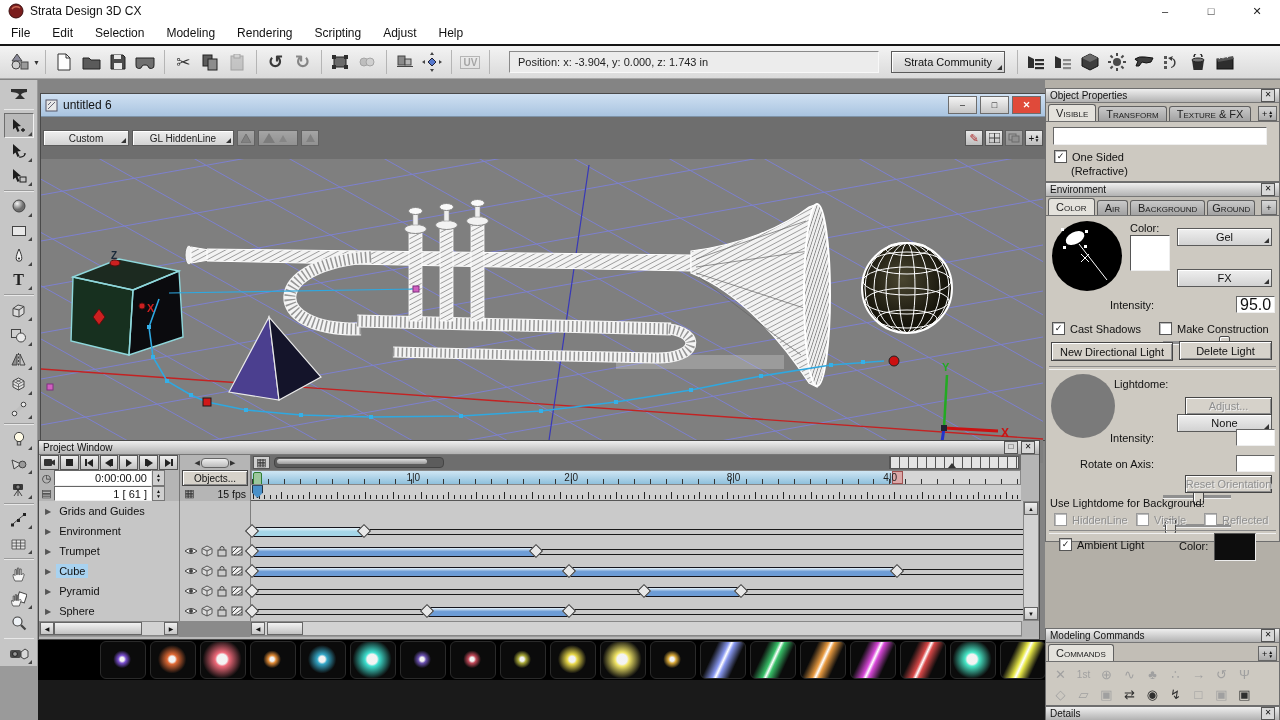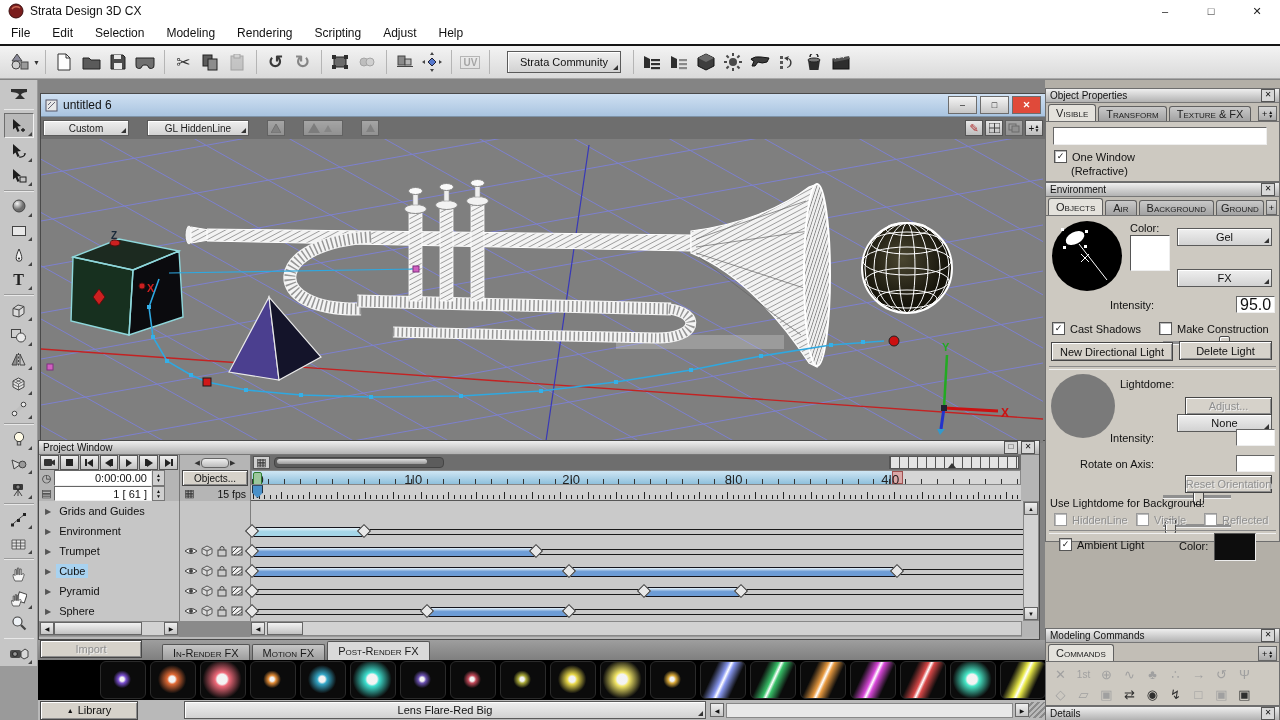--- a/index.html
+++ b/index.html
@@ -26,42 +26,42 @@
 #palette .tool.corner:after{content:"";position:absolute;right:1px;bottom:1px;border-left:4px solid transparent;border-bottom:4px solid #444}
 #palette .tool.active{background:#b9b9b9;border:1px solid;border-color:#6e6e6e #f2f2f2 #f2f2f2 #6e6e6e}
 #palette .psep{width:30px;height:1px;background:#9c9c9c;border-bottom:1px solid #e8e8e8;margin:2px 0}
 #palette-ext{left:0;top:666px;width:38px;height:54px;background:#9a9a9a;border-right:1px solid #8a8a8a}
 
 #vpwin{left:40px;top:93px;width:1004px;height:346px;border:1px solid #4a4a4a;background:#7f7f7f}
 #vptitle{height:22px;background:linear-gradient(#cfe0f2,#a9c4e0);display:flex;align-items:center;padding:0 4px;border-bottom:1px solid #7e93a8}
 #vptitle .t{font-size:12px;margin-left:5px}
 .vpbtn{width:27px;height:16px;background:linear-gradient(#f4f4f4,#c6c6c6);border:1px solid #6d6d6d;display:flex;align-items:center;justify-content:center;font-size:9px;margin-left:3px}
 .vpbtn.close{background:#e04a3a;color:#fff;font-weight:bold}
-#vptools{height:18px;background:#6e6e6e;display:flex;align-items:center;padding:2px 2px;gap:18px}
+#vptools{height:18px;background:#6e6e6e;display:flex;align-items:center;padding:12px 2px;gap:3px}
 .vtbtn{height:14px;padding:0 6px;font-size:10px;color:#222}
 .vt-ico{width:16px;height:14px;background:linear-gradient(#e8e8e8,#bdbdbd);border:1px solid #555;display:flex;align-items:center;justify-content:center;font-size:10px}
 #vpcanvas{position:relative;width:1002px;height:304px;overflow:hidden;background:#7f7f7f}
 
 #pwin{left:38px;top:440px;width:1002px;height:200px;background:#b9b9b9;border:1px solid #4a4a4a;box-sizing:border-box}
 .ptitle{height:13px;background:linear-gradient(#efefef,#b2b2b2);border-bottom:1px solid #777;display:flex;align-items:center;padding:0 4px;font-size:10px}
 .xbtn{width:12px;height:11px;border:1px solid #555;background:#d8d8d8;font-size:8px;line-height:9px;text-align:center;margin-left:3px}
 .pw-row{display:flex}
 .tpbtn{width:17px;height:13px;background:linear-gradient(#efefef,#c2c2c2);border:1px solid #555;display:flex;align-items:center;justify-content:center;margin-right:1px}
 .vbar{width:2px;height:7px;background:#222}
 .tri-l{width:0;height:0;border-top:4px solid transparent;border-bottom:4px solid transparent;border-right:6px solid #222}
 .tri-r{width:0;height:0;border-top:4px solid transparent;border-bottom:4px solid transparent;border-left:6px solid #222}
 .numfield{background:#fff;border:1px solid;border-color:#666 #eee #eee #666;font-size:11px;display:flex;align-items:center;justify-content:flex-end;padding-right:4px}
 .spin{width:11px;display:flex;flex-direction:column;align-items:center;justify-content:center;background:#cfcfcf;border:1px solid #777;font-size:5px;line-height:5px}
 .ic12{width:15px;height:14px;display:flex;align-items:center;justify-content:center;font-size:11px;color:#333}
 
 #ruler-band{position:relative;height:14px;background:#d6d6d6;border:1px solid #888;overflow:hidden}
 .r-blue{position:absolute;left:0;top:0;height:100%;background:linear-gradient(#cfe6f4,#8fc0dc);border-right:1px solid #557}
 .r-mark{position:absolute;top:0;width:11px;height:100%;background:#dba8a8;border:1px solid #a05050;box-sizing:border-box;margin-left:-1px}
 .r-tick{position:absolute;bottom:0;width:1px;height:5px;background:#333}
-.r-lab{position:absolute;top:1px;font-size:13px;color:#222}
+.r-lab{position:absolute;top:1px;font-size:10px;color:#222}
 .r-green{position:absolute;left:1px;top:1px;width:7px;height:12px;background:#9dc79d;border:1px solid #2e7d32;border-radius:2px}
 #tick-strip{position:relative;height:15px;background:#cfcfcf;border-bottom:1px solid #555;overflow:hidden}
 .f-tick{position:absolute;bottom:1px;width:1px;height:4px;background:#222}
 .f-tick.big{height:7px}
 .playhead{position:absolute;left:1px;top:0;width:9px;height:11px;background:#4a90c8;border:1px solid #234;clip-path:polygon(0 0,100% 0,100% 55%,50% 100%,0 55%)}
 
 #pw-rows{display:flex;position:relative}
 .names{width:140px;background:#c6c6c6;border-right:1px solid #7e7e7e}
 .iconcol{width:70px;background:#c6c6c6;border-right:1px solid #7e7e7e}
 .tlcol{width:772px;background:#cacaca;position:relative}
@@ -224,20 +224,23 @@
         <svg width="20" height="20" viewBox="0 0 20 20">
           <path d="M10,6 l4,4 -4,4 -4,-4 z" fill="#5577cc" stroke="#223"></path>
           <path d="M10,0 l2,3 h-4 z M10,20 l-2,-3 h4 z M0,10 l3,-2 v4 z M20,10 l-3,2 v-4 z" fill="#444"></path>
         </svg>
       </span>
     <div class="vsep"></div>
     <span class="tbtn dim">
         <span style="border:1px solid #777;padding:0 2px;font-size:10px;font-weight:bold;color:#555">UV</span>
       </span>
     <div class="vsep"></div>
+    <div id="posfield">
+        <span>Position:  x: -3.904,  y: 0.000,  z: 1.743 in</span>
+      </div>
     <div class="dd" style="width:112px;height:20px;margin-left:12px">
         <span>Strata Community</span>
       </div>
     <div class="vsep" style="margin-left:12px"></div>
     <span class="tbtn">
         <svg width="20" height="16" viewBox="0 0 20 16">
           <path d="M2,2 L8,5 V14 H2 z" fill="#2e2e2e"></path>
           <rect x="9" y="5" width="9" height="2.2" fill="#2e2e2e"></rect>
           <rect x="9" y="9" width="9" height="2.2" fill="#2e2e2e"></rect>
           <rect x="9" y="13" width="9" height="2.2" fill="#2e2e2e"></rect>
@@ -1111,34 +1114,20 @@
       <div style="width:71px;background:#8a8a8a"></div>
       <div class="hscroll" style="width:772px">
           <div class="sbtn" style="height:13px">◀</div>
           <div class="hthumb" style="width:34px;margin-left:2px"></div>
         </div>
       <div style="width:17px;background:#b5b5b5"></div>
     </div>
   </div>
 
   <div class="abs" id="fxpanel">
-    <div id="fxtabs">
-      <div class="btn3d disabled" style="width:100px;height:16px;margin:0 20px 2px 2px">
-          <span>Import</span>
-        </div>
-      <div class="fxtab">
-          <span>In-Render FX</span>
-        </div>
-      <div class="fxtab">
-          <span>Motion FX</span>
-        </div>
-      <div class="fxtab active">
-          <span>Post-Render FX</span>
-        </div>
-    </div>
     <div id="thumbstrip">
         <div class="thumb" style="background: radial-gradient(circle at 48% 48%, rgba(255, 255, 255, 0.95) 0px, rgba(255, 255, 255, 0.95) 2px, rgb(122, 79, 208) 4px, rgba(0, 0, 0, 0) 30%) rgb(11, 11, 11);"></div>
         <div class="thumb" style="background: radial-gradient(circle at 48% 48%, rgba(255, 255, 255, 0.95) 0px, rgba(255, 255, 255, 0.95) 3px, rgb(224, 106, 53) 5px, rgba(0, 0, 0, 0) 48%) rgb(11, 11, 11);"></div>
         <div class="thumb" style="background: radial-gradient(circle at 48% 48%, rgba(255, 255, 255, 0.95) 0px, rgba(255, 255, 255, 0.95) 5px, rgb(239, 106, 122) 7px, rgba(0, 0, 0, 0) 66%) rgb(11, 11, 11);"></div>
         <div class="thumb" style="background: radial-gradient(circle at 48% 48%, rgba(255, 255, 255, 0.95) 0px, rgba(255, 255, 255, 0.95) 2px, rgb(224, 138, 53) 4px, rgba(0, 0, 0, 0) 30%) rgb(11, 11, 11);"></div>
         <div class="thumb" style="background: radial-gradient(circle at 48% 48%, rgba(255, 255, 255, 0.95) 0px, rgba(255, 255, 255, 0.95) 3px, rgb(53, 168, 200) 5px, rgba(0, 0, 0, 0) 48%) rgb(11, 11, 11);"></div>
         <div class="thumb" style="background: radial-gradient(circle at 48% 48%, rgba(255, 255, 255, 0.95) 0px, rgba(255, 255, 255, 0.95) 5px, rgb(63, 224, 208) 7px, rgba(0, 0, 0, 0) 66%) rgb(11, 11, 11);"></div>
         <div class="thumb" style="background: radial-gradient(circle at 48% 48%, rgba(255, 255, 255, 0.95) 0px, rgba(255, 255, 255, 0.95) 2px, rgb(106, 80, 176) 4px, rgba(0, 0, 0, 0) 30%) rgb(11, 11, 11);"></div>
         <div class="thumb" style="background: radial-gradient(circle at 48% 48%, rgba(255, 255, 255, 0.95) 0px, rgba(255, 255, 255, 0.95) 2px, rgb(192, 72, 88) 4px, rgba(0, 0, 0, 0) 30%) rgb(11, 11, 11);"></div>
         <div class="thumb" style="background: radial-gradient(circle at 48% 48%, rgba(255, 255, 255, 0.95) 0px, rgba(255, 255, 255, 0.95) 2px, rgb(168, 168, 56) 4px, rgba(0, 0, 0, 0) 30%) rgb(11, 11, 11);"></div>
@@ -1146,33 +1135,20 @@
         <div class="thumb" style="background: radial-gradient(circle at 48% 48%, rgba(255, 255, 255, 0.95) 0px, rgba(255, 255, 255, 0.95) 5px, rgb(242, 230, 104) 7px, rgba(0, 0, 0, 0) 66%) rgb(11, 11, 11);"></div>
         <div class="thumb" style="background: radial-gradient(circle at 48% 48%, rgba(255, 255, 255, 0.95) 0px, rgba(255, 255, 255, 0.95) 2px, rgb(216, 168, 56) 4px, rgba(0, 0, 0, 0) 30%) rgb(11, 11, 11);"></div>
         <div class="thumb" style="background: linear-gradient(115deg, rgba(0, 0, 0, 0) 28%, rgb(136, 152, 240) 46%, rgb(255, 255, 255) 51%, rgb(136, 152, 240) 56%, rgba(0, 0, 0, 0) 74%) rgb(11, 11, 11);"></div>
         <div class="thumb" style="background: linear-gradient(115deg, rgba(0, 0, 0, 0) 28%, rgb(56, 192, 104) 46%, rgb(255, 255, 255) 51%, rgb(56, 192, 104) 56%, rgba(0, 0, 0, 0) 74%) rgb(11, 11, 11);"></div>
         <div class="thumb" style="background: linear-gradient(115deg, rgba(0, 0, 0, 0) 28%, rgb(232, 154, 64) 46%, rgb(255, 255, 255) 51%, rgb(232, 154, 64) 56%, rgba(0, 0, 0, 0) 74%) rgb(11, 11, 11);"></div>
         <div class="thumb" style="background: linear-gradient(115deg, rgba(0, 0, 0, 0) 28%, rgb(216, 72, 216) 46%, rgb(255, 255, 255) 51%, rgb(216, 72, 216) 56%, rgba(0, 0, 0, 0) 74%) rgb(11, 11, 11);"></div>
         <div class="thumb" style="background: linear-gradient(115deg, rgba(0, 0, 0, 0) 28%, rgb(216, 72, 72) 46%, rgb(255, 255, 255) 51%, rgb(216, 72, 72) 56%, rgba(0, 0, 0, 0) 74%) rgb(11, 11, 11);"></div>
         <div class="thumb" style="background: radial-gradient(circle at 48% 48%, rgba(255, 255, 255, 0.95) 0px, rgba(255, 255, 255, 0.95) 5px, rgb(72, 232, 200) 7px, rgba(0, 0, 0, 0) 66%) rgb(11, 11, 11);"></div>
         <div class="thumb" style="background: linear-gradient(115deg, rgba(0, 0, 0, 0) 28%, rgb(232, 232, 72) 46%, rgb(255, 255, 255) 51%, rgb(232, 232, 72) 56%, rgba(0, 0, 0, 0) 74%) rgb(11, 11, 11);"></div>
       </div>
-    <div id="fxbottom">
-      <div class="btn3d" style="width:96px;height:17px;margin-left:2px;gap:4px">
-          <span style="font-size:7px">▲</span>
-          <span>Library</span>
-        </div>
-      <div class="dd" style="width:520px;height:16px;margin-left:46px">
-          <span>Lens Flare-Red Big</span>
-        </div>
-      <div class="sbtn" style="height:14px;margin-left:4px">◀</div>
-      <div style="flex:1;height:13px;background:#e8e8e8;border:1px solid #888;margin:0 2px"></div>
-      <div class="sbtn" style="height:14px">▶</div>
-      <div style="width:16px;height:16px;background:repeating-linear-gradient(135deg,#b9b9b9 0 2px,#8a8a8a 2px 4px)"></div>
-    </div>
   </div>
 
   <div class="abs" id="rightpanel">
 
     <div class="panel" style="top:8px;height:94px">
       <div class="ptitle">
           <span>Object Properties</span>
           <div class="xbtn" style="margin-left:auto">✕</div>
         </div>
       <div class="tabstrip">
@@ -1190,34 +1166,34 @@
             <span class="ar">
               <span>▲</span>
               <span>▼</span>
             </span>
           </div>
       </div>
       <div style="position:relative;height:58px">
         <input class="abs" style="left: 7px; top: 5px; width: 208px; height: 14px; border-width: 1px; border-style: solid; border-image: initial; border-color: rgb(102, 102, 102) rgb(238, 238, 238) rgb(238, 238, 238) rgb(102, 102, 102); background: rgb(255, 255, 255); font: 11px &quot;Liberation Sans&quot;, sans-serif;" value="">
         <div class="abs flex" style="left:8px;top:28px">
             <span class="cb">✓</span>
-            <span class="cblbl">One Window</span>
+            <span class="cblbl">One Sided</span>
           </div>
         <div class="abs" style="left:25px;top:43px">(Refractive)</div>
       </div>
     </div>
 
     <div class="panel" style="top:102px;height:360px">
       <div class="ptitle">
           <span>Environment</span>
           <div class="xbtn" style="margin-left:auto">✕</div>
         </div>
       <div class="tabstrip">
         <div class="tab active">
-            <span>Objects</span>
+            <span>Color</span>
           </div>
         <div class="tab">
             <span>Air</span>
           </div>
         <div class="tab">
             <span>Background</span>
           </div>
         <div class="tab" style="padding:0 4px">
             <span>Ground</span>
           </div>
@@ -1262,21 +1238,21 @@
             <span class="cblbl">Make Construction</span>
           </div>
         <div class="btn3d abs" style="left:5px;top:126px;width:120px;height:17px">
             <span>New Directional Light</span>
           </div>
         <div class="btn3d abs" style="left:133px;top:125px;width:91px;height:17px">
             <span>Delete Light</span>
           </div>
         <div class="sep" style="top:150px"></div>
         <div class="abs" style="left:5px;top:158px;width:64px;height:64px;border-radius:50%;background:#7a7a7a"></div>
-        <span class="rl" style="left:74px;top:162px">Lightdome:</span>
+        <span class="rl" style="left:68px;top:162px">Lightdome:</span>
         <div class="dd abs" style="left:131px;top:159px;width:93px;height:16px">
             <span>None</span>
           </div>
         <div class="btn3d disabled abs" style="left:139px;top:181px;width:85px;height:16px">
             <span>Adjust...</span>
           </div>
         <span class="rl" style="left:64px;top:216px">Intensity:</span>
         <div class="abs sl-track" style="left:117px;top:222px;width:68px">
             <div class="sl-thumb" style="left:30px"></div>
           </div>

